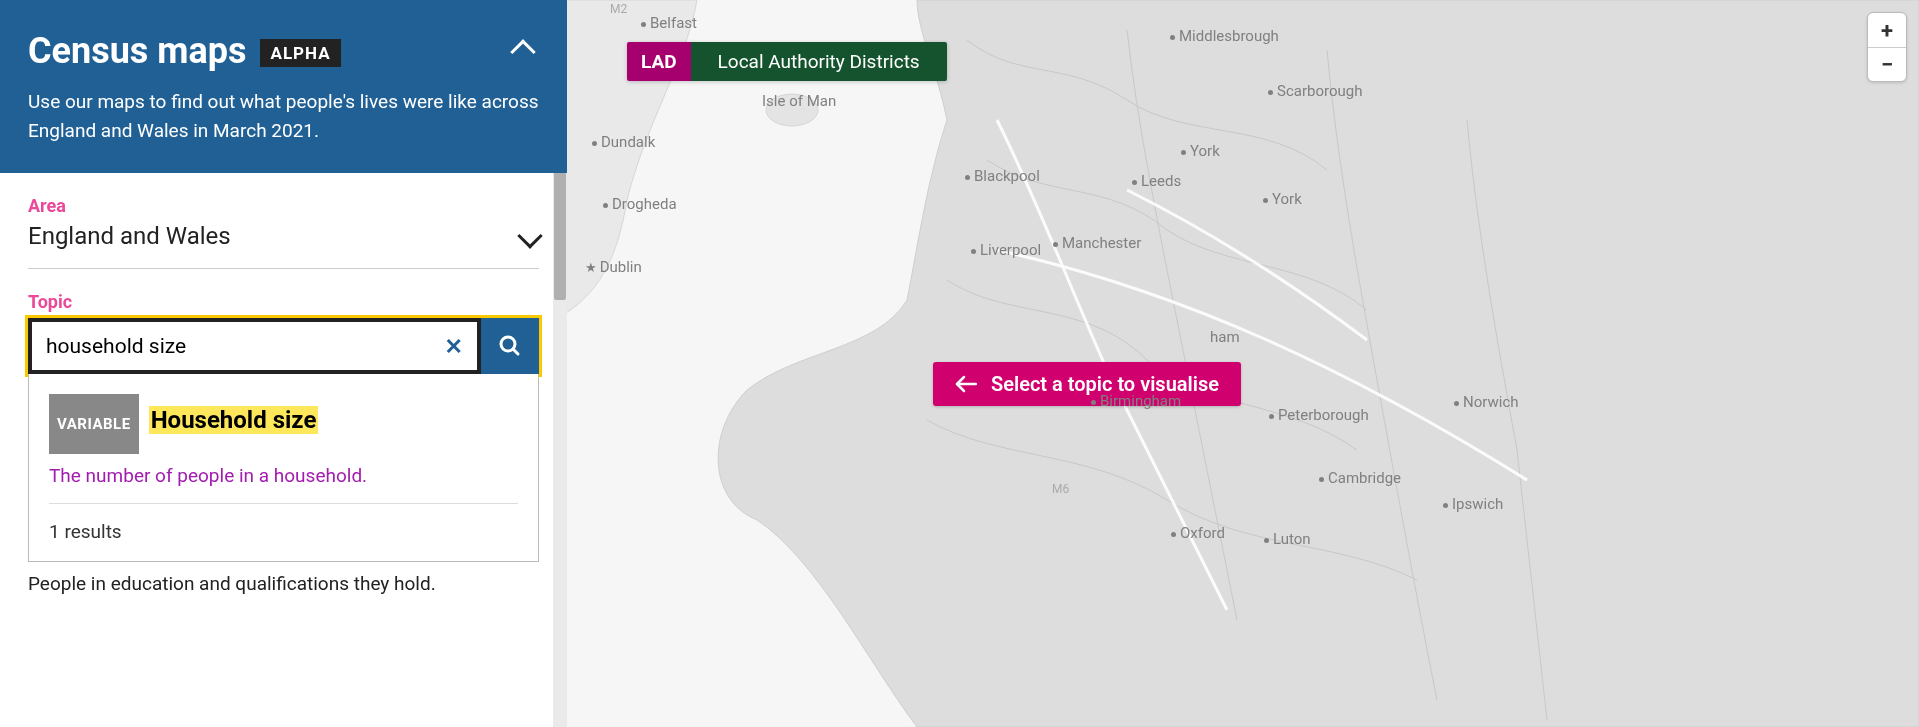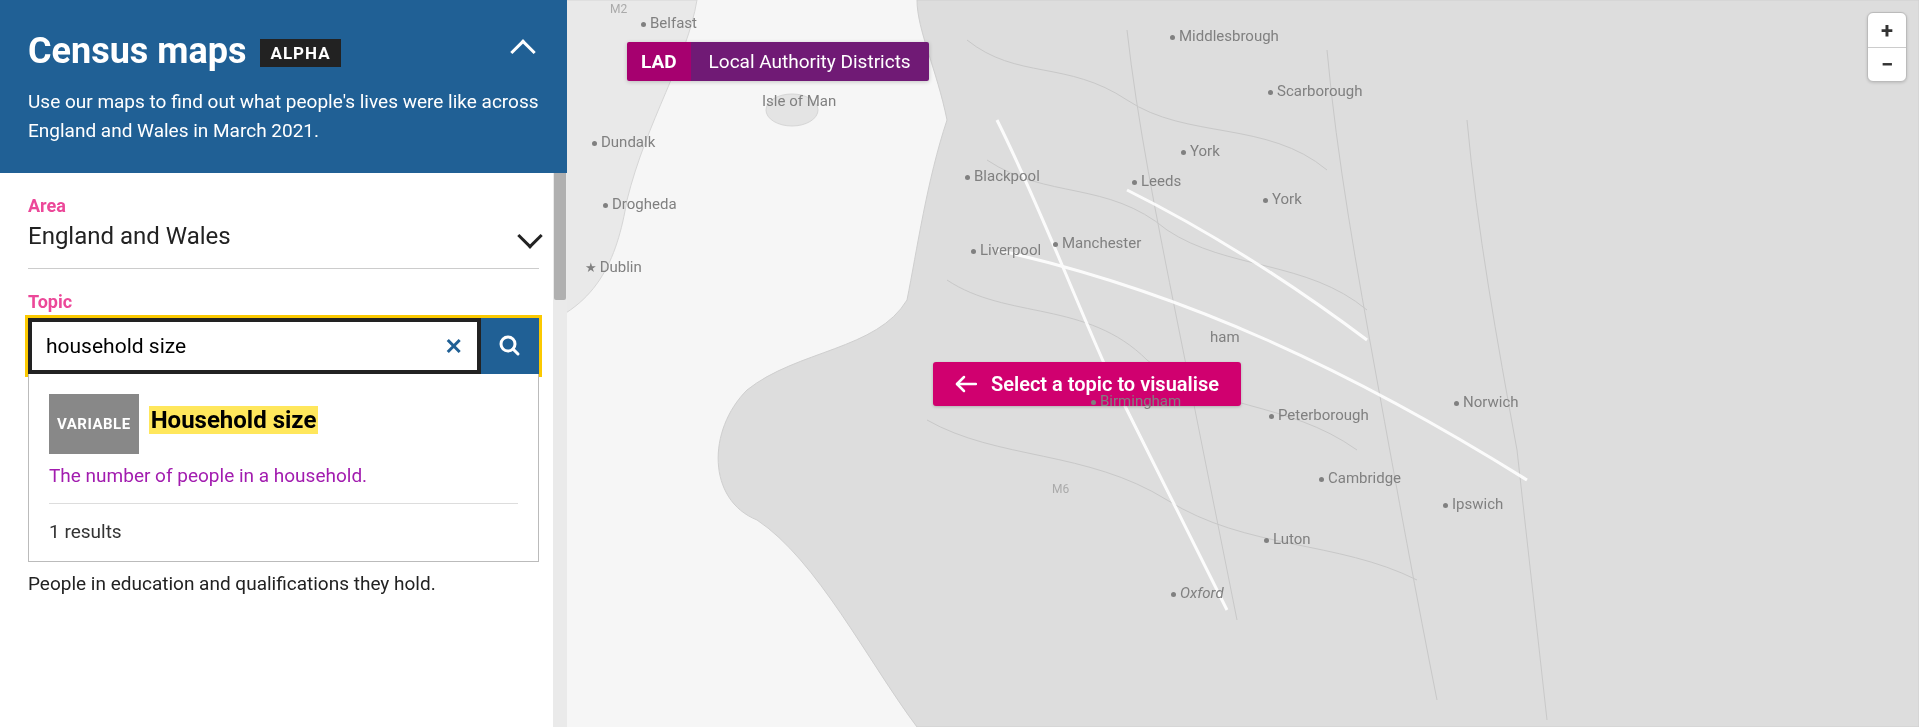--- a/index.html
+++ b/index.html
@@ -41,21 +41,21 @@
   
   .sidebar-scroll { position:absolute; top:0; right:0; width:14px; height:100%; background:#eaeaea; }
   .sidebar-thumb { position:absolute; top:0; left:1px; width:12px; height:300px; background:#b0b0b0; border-radius:2px; }
 
   
   .map { flex:1; position:relative; background:#f7f7f7; }
   .map svg.basemap { position:absolute; inset:0; width:100%; height:100%; }
 
   .lad-badge { position:absolute; top:42px; left:60px; display:flex; box-shadow: 0 1px 4px rgba(0,0,0,0.2); font-size:19px; border-radius:2px; overflow:hidden; }
   .lad-abbr { background:#a6006f; color:#fff; font-weight:700; padding: 8px 14px; }
-  .lad-full { background:#701a75; color:#fff; padding: 8px 18px; }
+  .lad-full { background:#14532d; color:#fff; padding: 8px 27px; }
 
   .zoom-controls { position:absolute; top:12px; right:12px; display:flex; flex-direction:column; border:1px solid #bbb; border-radius:6px; overflow:hidden; background:#fff; box-shadow:0 1px 3px rgba(0,0,0,0.15);}
   .zoom-btn { width:38px; height:34px; display:flex; align-items:center; justify-content:center; font-size:22px; font-weight:700; cursor:pointer; user-select:none; color:#333; }
   .zoom-btn + .zoom-btn { border-top:1px solid #ccc; }
 
   .topic-callout { position:absolute; top:318px; left:366px; background:#d0006f; color:#fff; font-size:20px; font-weight:600; padding:10px 22px; border-radius:3px; display:flex; align-items:center; gap:14px; box-shadow:0 1px 3px rgba(0,0,0,0.2);margin-top:44px; }
 
   .map-label { position:absolute; font-size:15px; color:#808080; white-space:nowrap; pointer-events:none; }
   .map-label.dot::before { content:""; display:inline-block; width:5px; height:5px; background:#808080; border-radius:50%; margin-right:4px; vertical-align:middle; }
   .map-label.star::before { content:"★"; color:#808080; margin-right:3px; font-size:13px; }
@@ -192,20 +192,20 @@
       <div class="map-label dot" style="left: 565px; top: 172px;">Leeds</div>
       <div class="map-label dot" style="left: 696px; top: 190px;">York</div>
       <div class="map-label dot" style="left: 404px; top: 241px;">Liverpool</div>
       <div class="map-label dot" style="left: 486px; top: 234px;">Manchester</div>
       <div class="map-label dot" style="left: 702px; top: 406px;">Peterborough</div>
       <div class="map-label dot" style="left: 887px; top: 393px;">Norwich</div>
       <div class="map-label dot" style="left: 524px; top: 392px;">Birmingham</div>
       <div class="map-label dot" style="left: 752px; top: 469px;">Cambridge</div>
       <div class="map-label dot" style="left: 876px; top: 495px;">Ipswich</div>
       <div class="map-label dot" style="left: 697px; top: 530px;">Luton</div>
-      <div class="map-label dot" style="left: 604px; top: 584px; font-style: italic;">Oxford</div>
+      <div class="map-label dot" style="left: 604px; top: 524px;">Oxford</div>
       <div class="map-label" style="left: 643px; top: 328px;">ham</div>
     </div>
   <div id="road-labels">
       <div class="road-lbl" style="left: 43px; top: 2px;">M2</div>
       <div class="road-lbl" style="left: 485px; top: 482px;">M6</div>
     </div>
 </main>
 
 </body></html>

